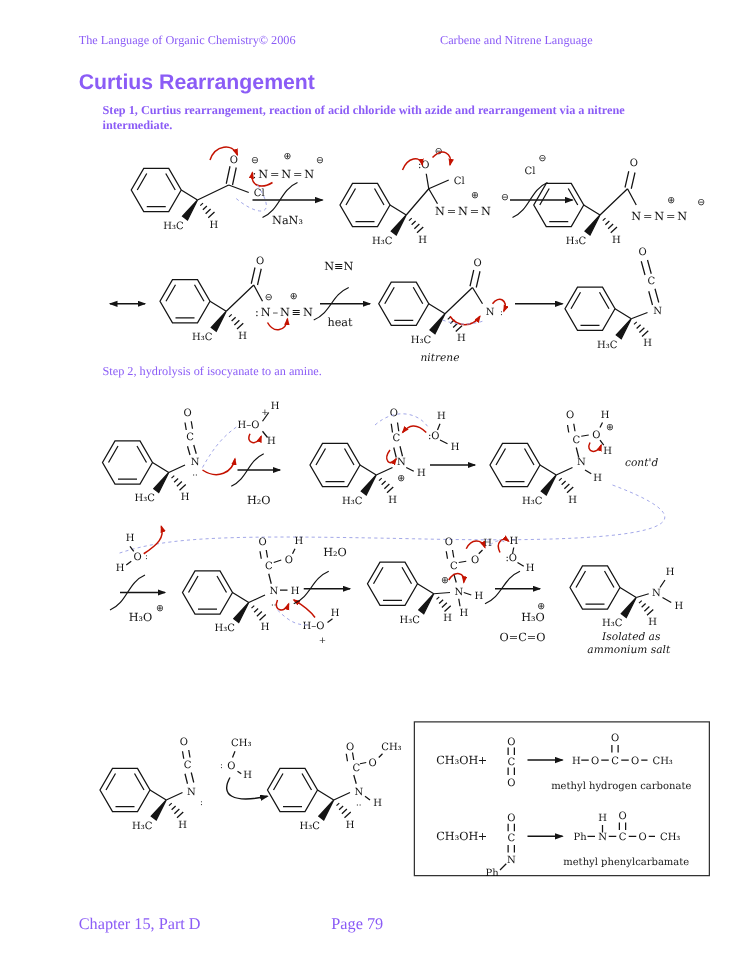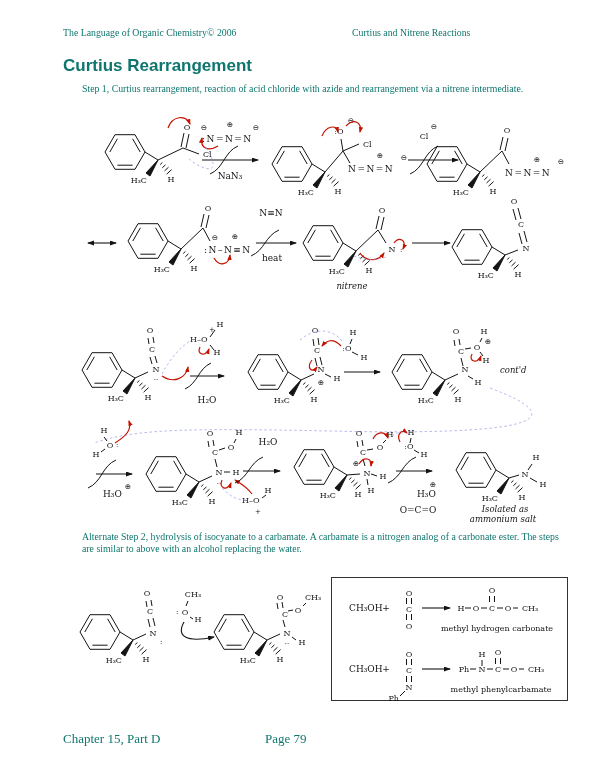--- a/index.html
+++ b/index.html
@@ -1,17 +1,17 @@
 <!DOCTYPE html>
 <html><head>
 <meta charset="utf-8">
 <style>
   html,body{margin:0;padding:0;background:#ffffff;}
   .page{position:relative;width:601px;height:780px;background:#ffffff;overflow:hidden;
-        font-family:"Liberation Serif",serif;color:#0f766e;}
+        font-family:"Liberation Serif",serif;color:#8b5cf6;}
   .abs{position:absolute;}
   .hdr{font-size:9.8px;}
   .title{font-family:"Liberation Sans",sans-serif;font-weight:bold;font-size:17px;}
   .bodytxt{font-size:9.8px;line-height:1.24;}
   .ftr{font-size:13px;}
   svg.chem{position:absolute;left:0;top:0;}
   svg text{font-family:"DejaVu Serif",serif;fill:#141414;}
   .t8{font-size:8px;} .t9{font-size:9px;}
   .azt{font-size:9px;letter-spacing:1.5px;}
   .chg{font-size:7.5px;font-family:"DejaVu Sans",sans-serif;}
@@ -26,24 +26,24 @@
   .red{stroke:#c41200;stroke-width:1.2;fill:none;marker-end:url(#mr);}
   .dash{stroke:#a3a8e8;stroke-width:0.8;fill:none;stroke-dasharray:2.5 2.5;}
   .boxr{fill:none;stroke:#333333;stroke-width:1;}
 </style>
 </head>
 <body>
 
 <div class="page">
 
   <div class="abs hdr" style="left:63px;top:27px;">The Language of Organic Chemistry© 2006</div>
-  <div class="abs hdr" style="left:352px;top:27px;">Curtius and Nitrene Reactions</div>
+  <div class="abs hdr" style="left:352px;top:27px;">Carbene and Nitrene Language</div>
   <div class="abs title" style="left:63px;top:56px;">Curtius Rearrangement</div>
-  <div class="abs bodytxt" style="left:82px;top:83px;width:462px;">Step 1, Curtius rearrangement, reaction of acid chloride with azide and rearrangement via a nitrene intermediate.</div>
-  <div class="abs bodytxt" style="left:82px;top:531px;width:480px;">Alternate Step 2, hydrolysis of isocyanate to a carbamate. A carbamate is a nitrogen analog of a carbonate ester.  The steps are similar to above with an alcohol replacing the water.</div>
+  <div class="abs bodytxt" style="left:82px;top:83px;width:462px;font-weight:bold;">Step 1, Curtius rearrangement, reaction of acid chloride with azide and rearrangement via a nitrene intermediate.</div>
+  <div class="abs bodytxt" style="left:82px;top:292px;width:462px;">Step 2, hydrolysis of isocyanate to an amine.</div>
   <div class="abs ftr" style="left:63px;top:731px;">Chapter 15, Part D</div>
   <div class="abs ftr" style="left:265px;top:731px;font-family:Liberation Serif, serif;">Page 79</div>
 
   <svg class="chem" width="601" height="780" viewBox="0 0 601 780">
     <defs>
       <marker id="mb" markerWidth="8" markerHeight="8" refX="6" refY="2.5" orient="auto-start-reverse" markerUnits="userSpaceOnUse">
           <path d="M0,0 L7,2.5 L0,5 Z" fill="#141414"></path>
         </marker>
       <marker id="mr" markerWidth="7" markerHeight="7" refX="5" refY="2.2" orient="auto" markerUnits="userSpaceOnUse">
           <path d="M0,0 L6,2.2 L0,4.4 Z" fill="#c41200"></path>

